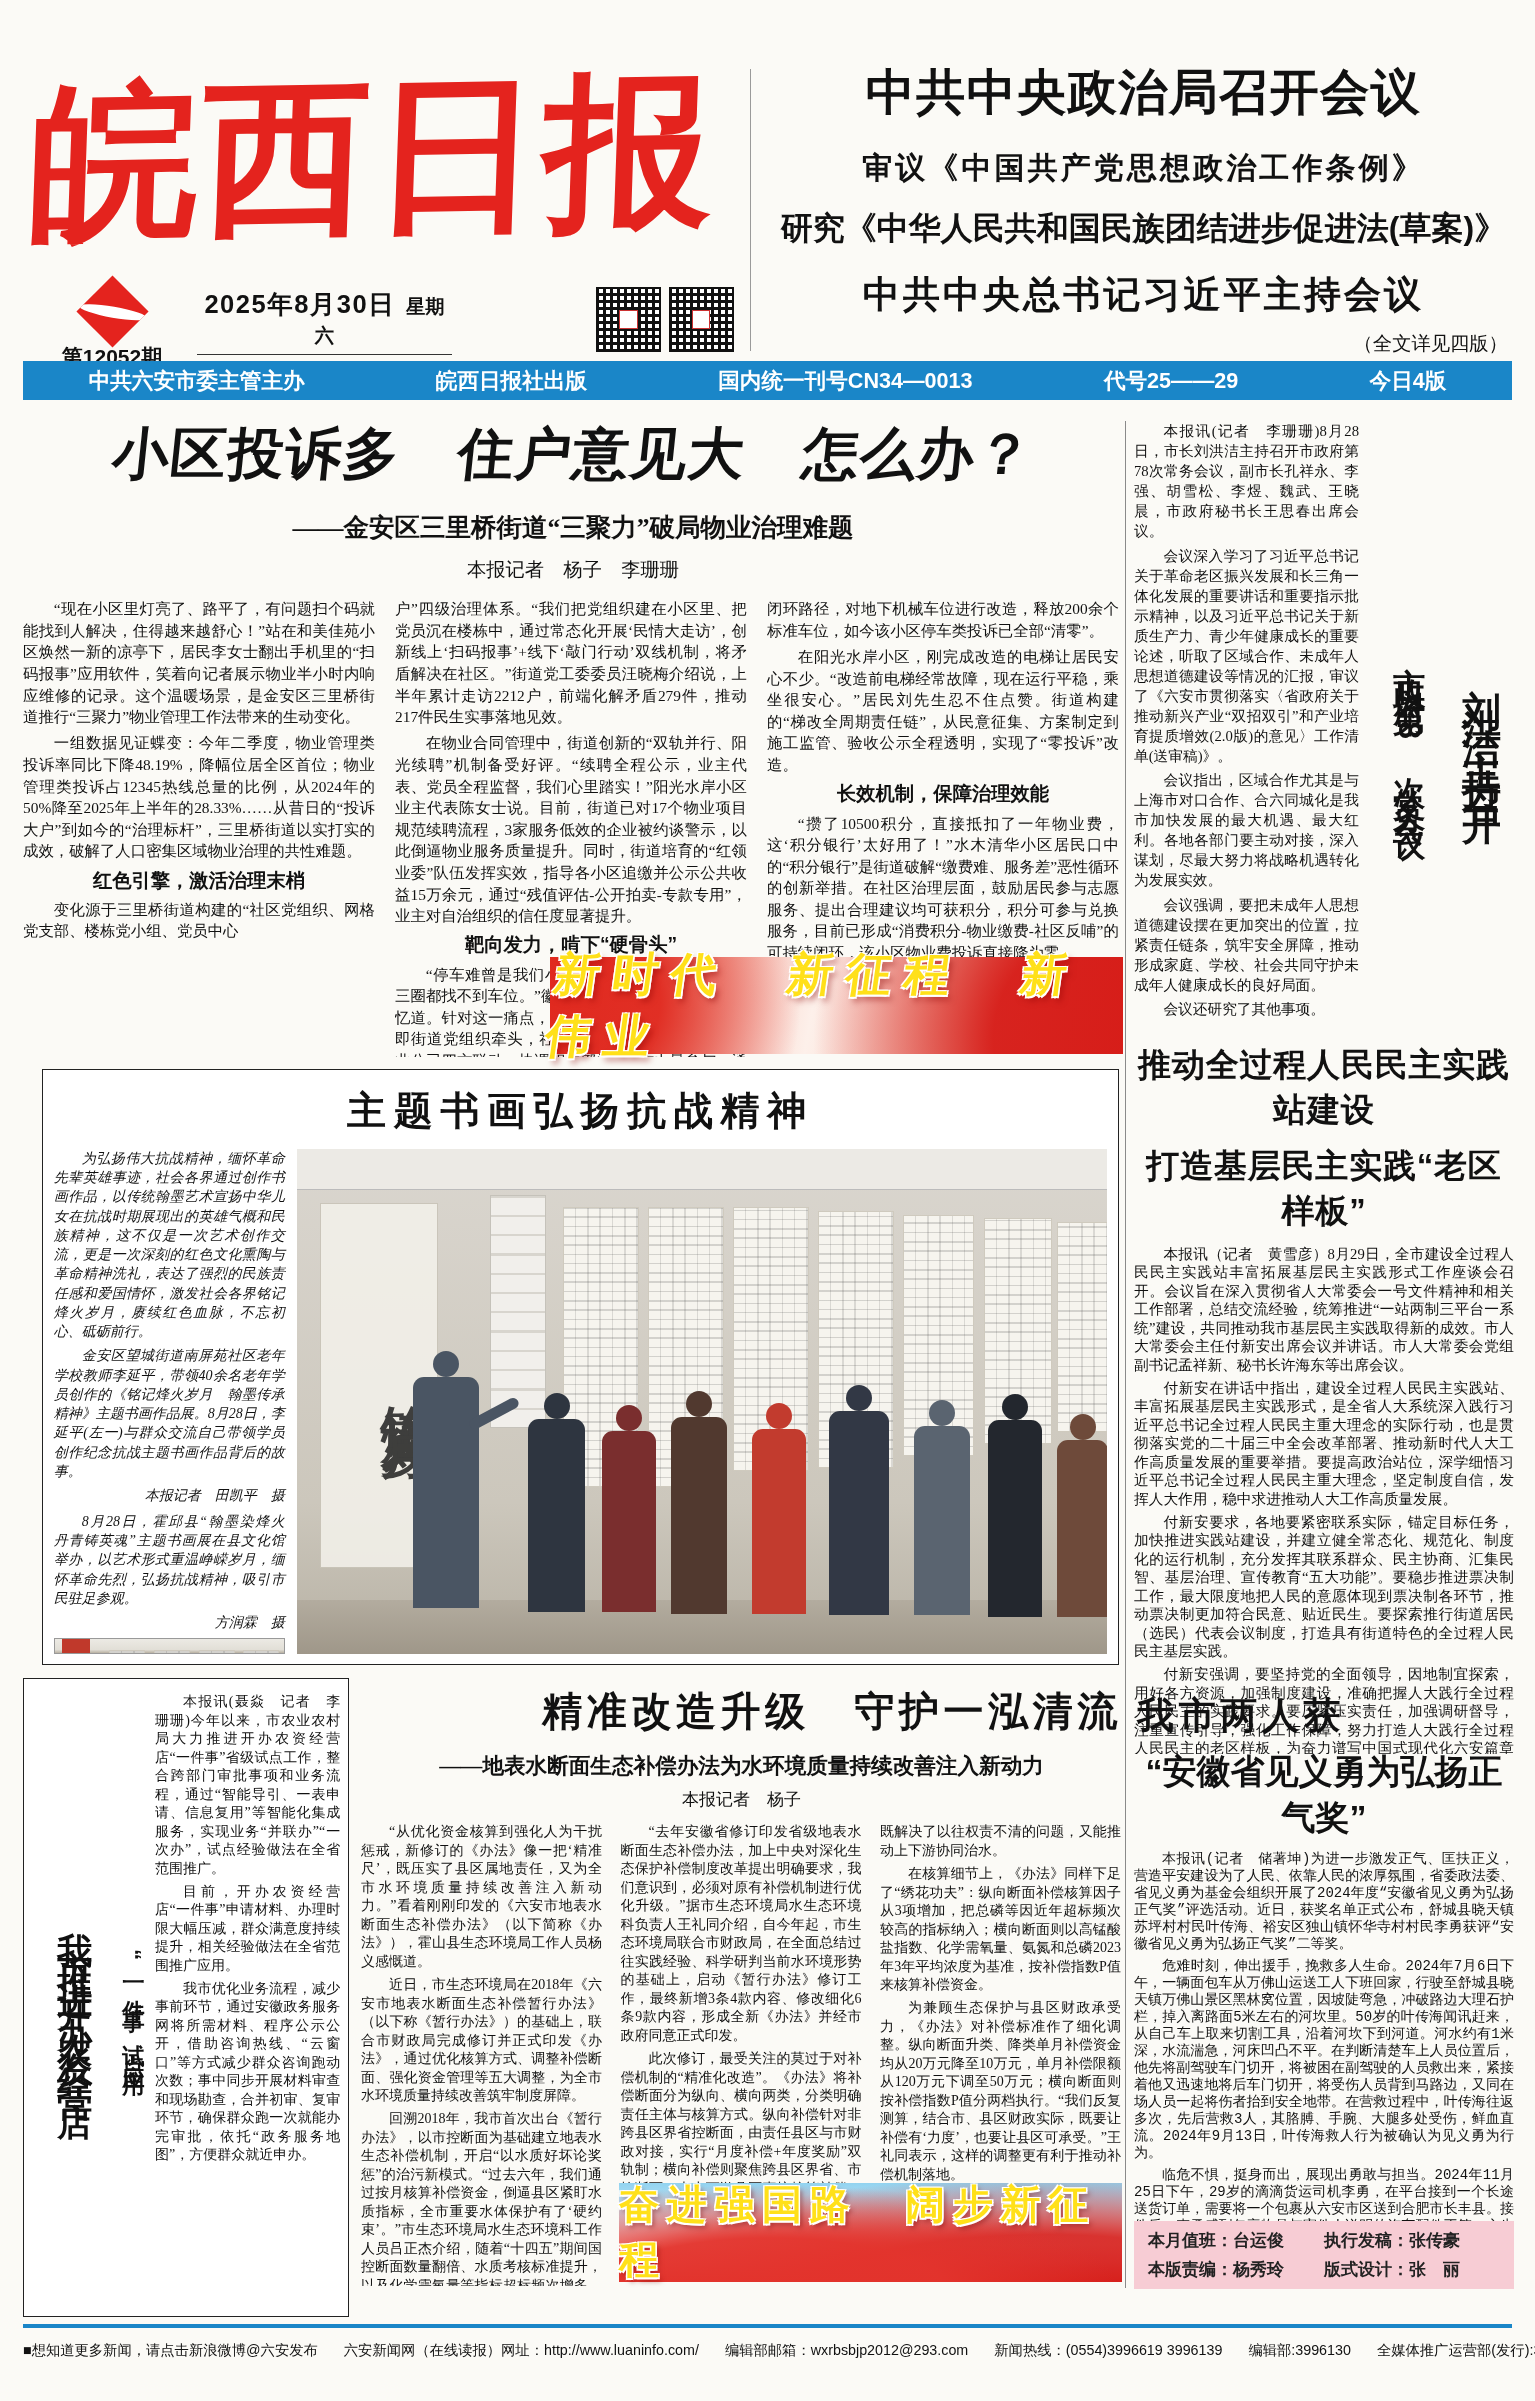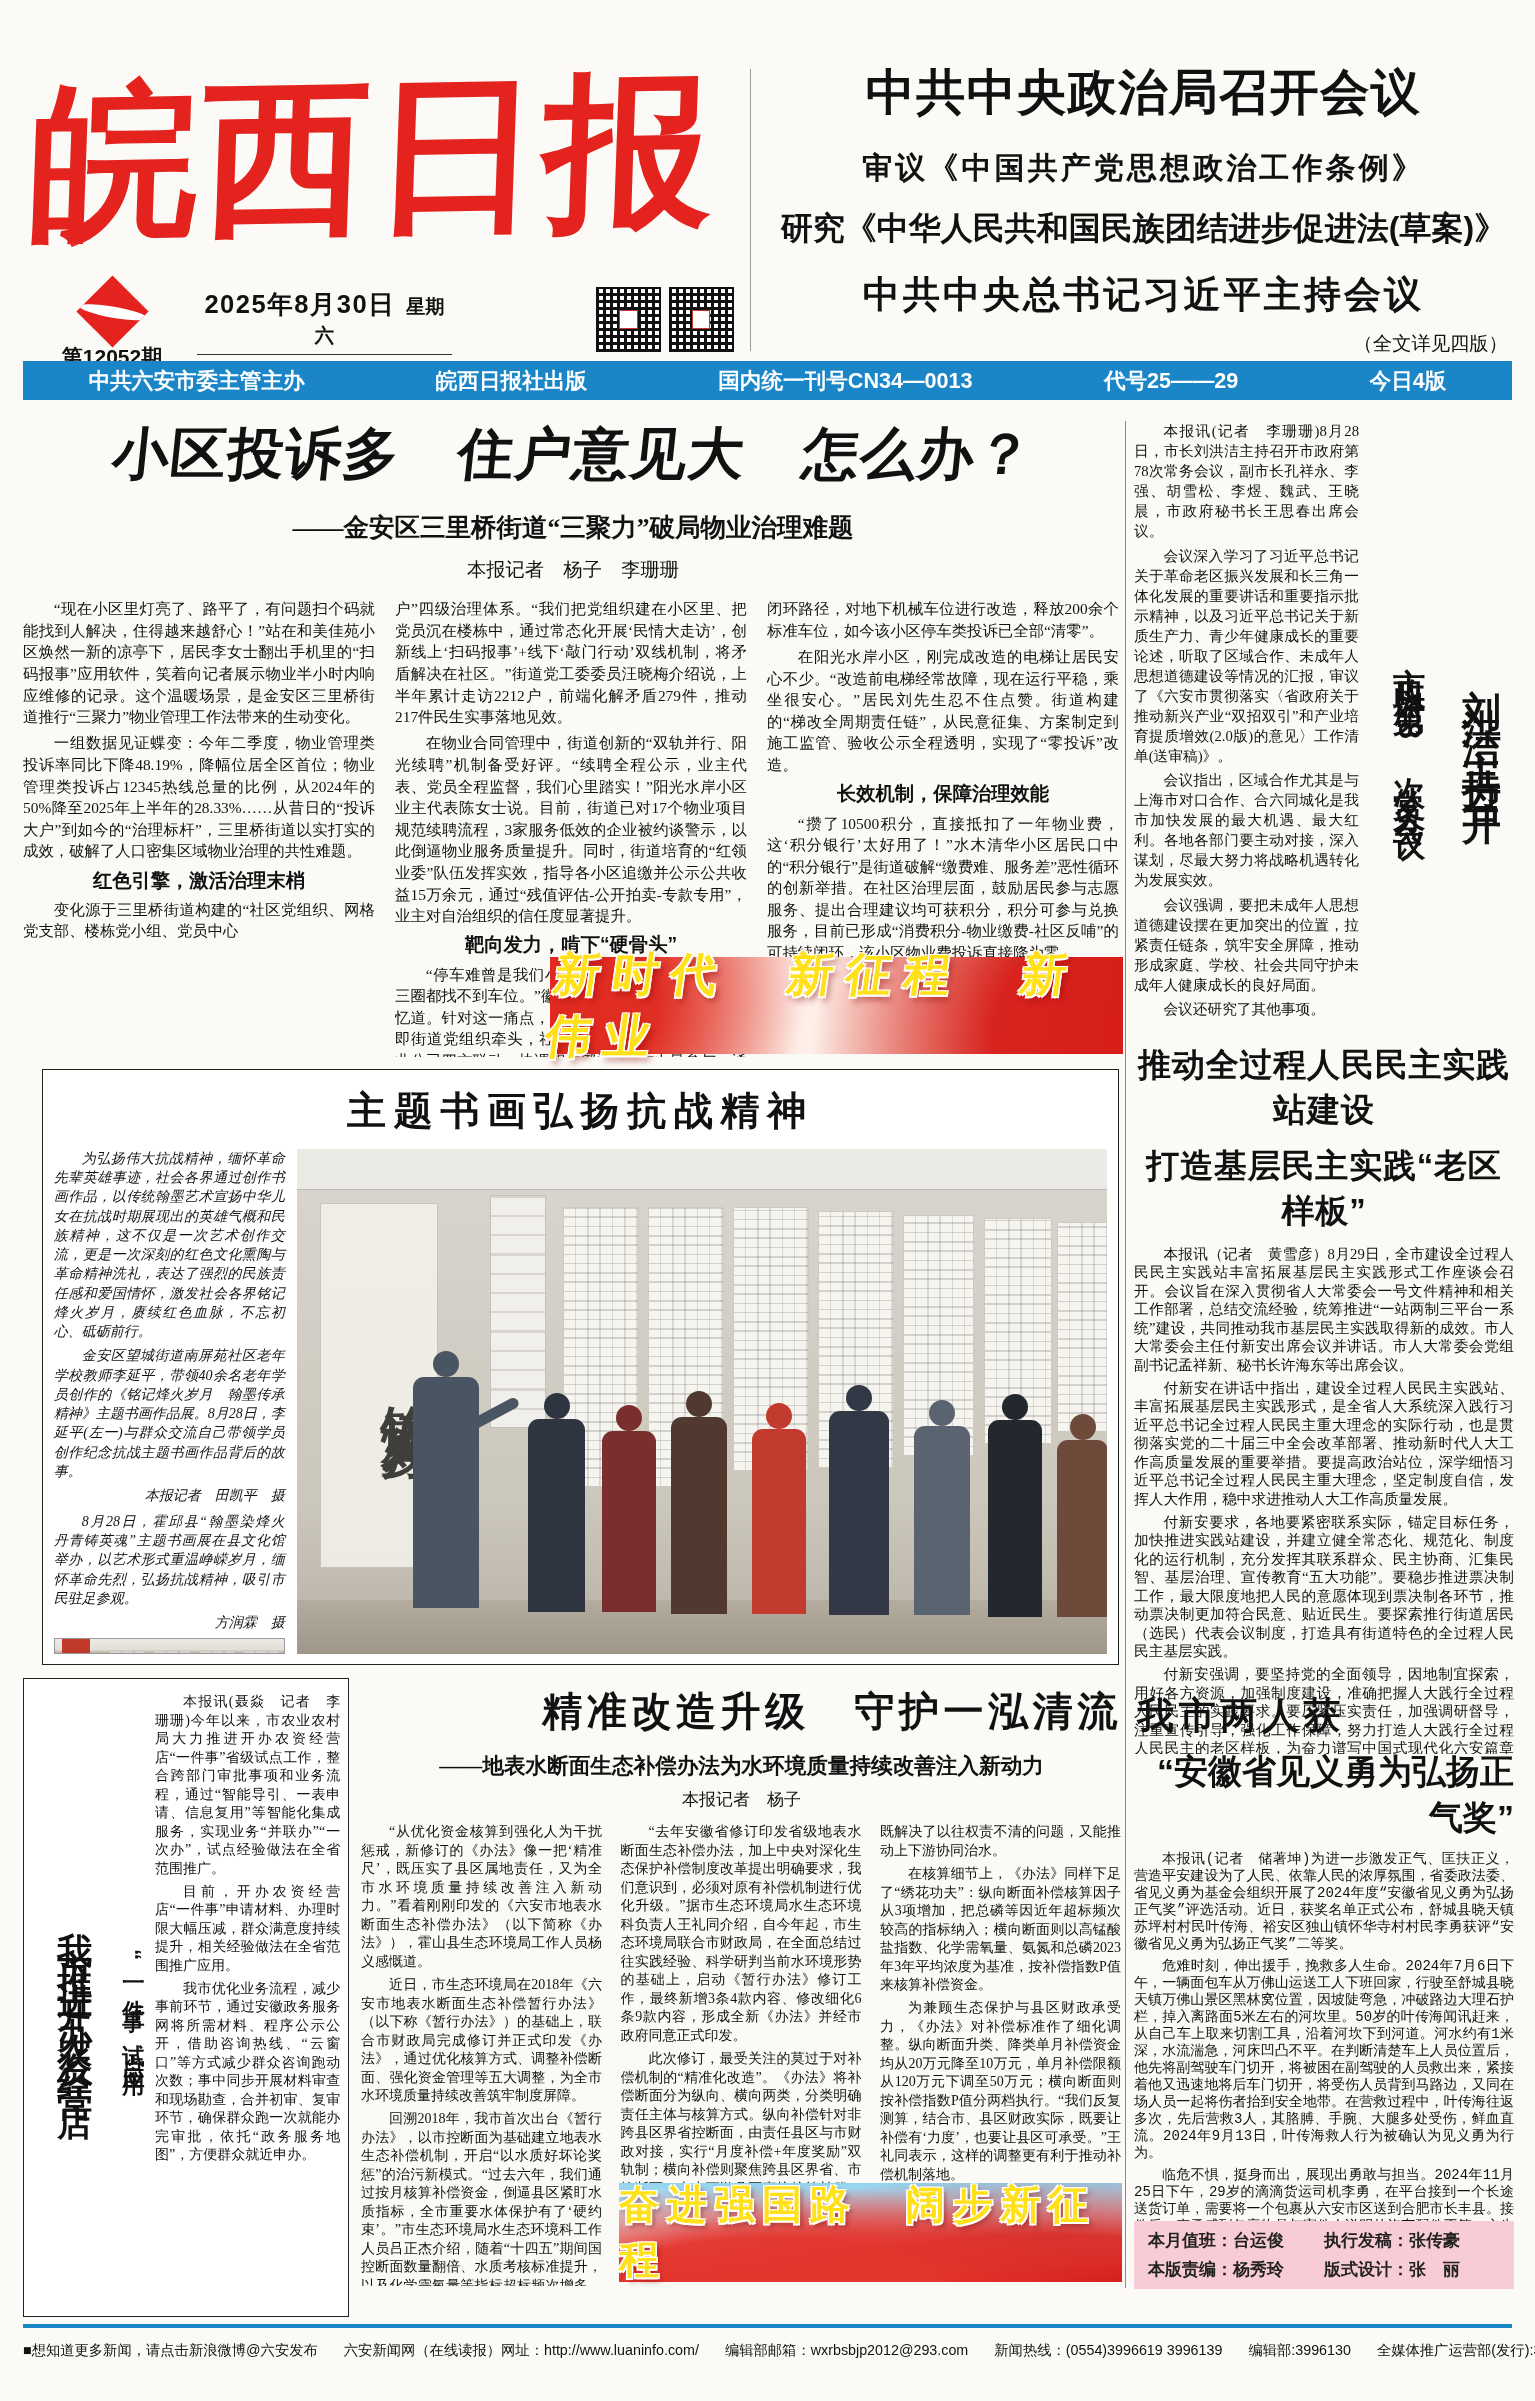--- a/index.html
+++ b/index.html
@@ -117,21 +117,21 @@
   .rail-divider{left:1125px;top:421px;height:1867px;border-left:0.8px solid #8a8a8a;}
   .gov{left:1134px;top:421px;width:380px;height:613px;display:flex;gap:10.8px;}
   .gov-text{width:225px;font-size:14.7px;line-height:20px;}
   .gov-vhead-sub{writing-mode:vertical-rl;font-size:32px;font-weight:900;letter-spacing:12.3px;width:62px;text-align:center;}
   .gov-vhead-main{writing-mode:vertical-rl;font-size:39px;font-weight:900;letter-spacing:20px;width:66px;text-align:center;}
   .democracy{left:1134px;top:1043px;width:380px;height:642px;}
   .demo-h{font-size:33px;font-weight:900;text-align:center;letter-spacing:0.8px;margin-bottom:10.8px;}
   .demo-body{font-size:14.7px;line-height:18.5px;height:509px;}
   .bravery{left:1134px;top:1691px;width:380px;height:522px;}
   .brave-h1{font-size:37px;font-weight:900;letter-spacing:4.6px;margin-left:3.1px;}
-  .brave-h2{font-size:34px;font-weight:900;margin:7.7px 0 10.8px 0;text-align:right;}
+  .brave-h2{font-size:34px;font-weight:900;margin:7.7px 0 10.8px 0;text-align:center;}
   .brave-body{font-size:14px;line-height:17px;height:370px;font-family:Liberation Mono, monospace;}
   .staff-box{left:1134px;top:2221px;width:380px;height:68px;background:#f7ccd4;display:grid;
       grid-template-columns:1fr 1fr;align-content:center;row-gap:6.2px;padding:0 14px;box-sizing:border-box;
       font-size:17px;font-weight:700;color:#222;}
 
   
   .footer-rule{left:23px;top:2324px;width:1489px;height:3.9px;background:#1a86c8;}
   .footer-line{left:23px;top:2341px;width:1489px;font-size:14.3px;display:flex;gap:26px;white-space:nowrap;}
 </style>
 </head>

